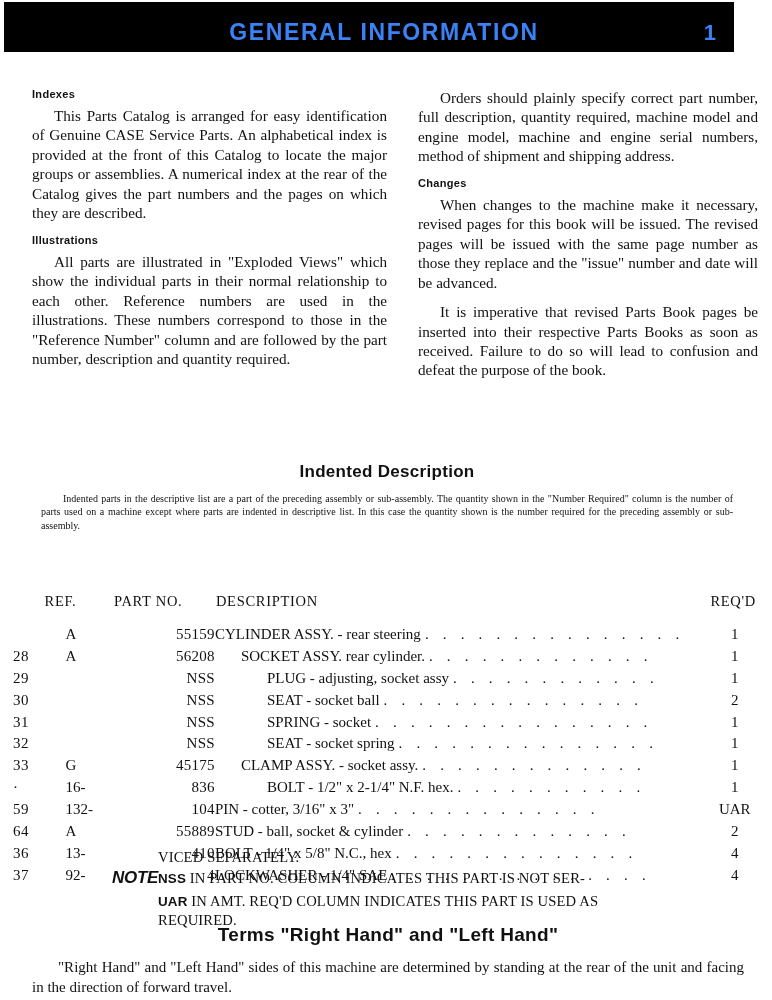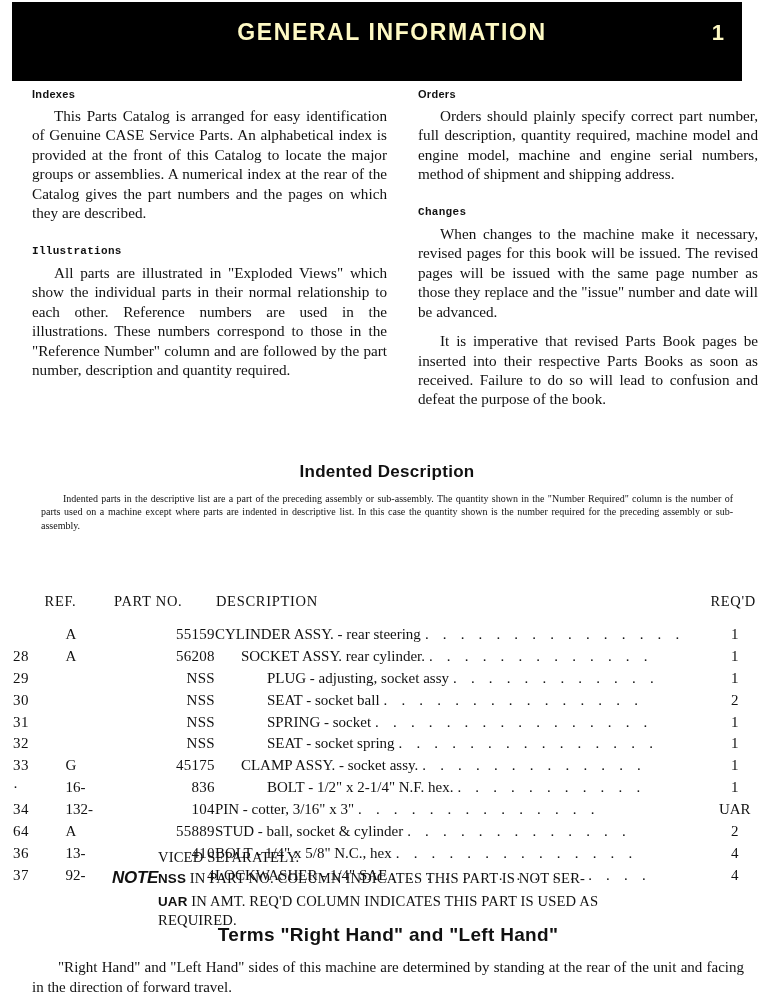--- a/index.html
+++ b/index.html
@@ -12,26 +12,26 @@
     height: 1000px;
     position: relative;
     font-family: "Liberation Serif", serif;
     color: #111111;
     overflow: hidden;
   }
 
   
   .banner {
     position: absolute;
-    left: 12px;
+    left: 4px;
     top: 2px;
     width: 730px;
-    height: 79px;
+    height: 50px;
     background: #000000;
-    color: #fef9c3;
+    color: #3b82f6;
   }
   .banner-title {
     position: absolute;
     left: 0;
     right: 0;
     top: 17px;
     text-align: center;
     font-family: "Liberation Sans", sans-serif;
     font-weight: bold;
     font-size: 23px;
@@ -61,21 +61,21 @@
   .col-left  { left: 32px;  width: 355px; }
   .col-right { left: 418px; width: 340px; }
 
   h2.sec {
     font-family: "Liberation Sans", sans-serif;
     font-weight: bold;
     font-size: 11px;
     margin: 0 0 6px 0;
     letter-spacing: 0.3px;
   }
-  h2.sec.gap { margin-top: 22px; font-family: Liberation Mono, monospace; }
+  h2.sec.gap { margin-top: 11px; }
 
   p.body {
     margin: 0 0 10px 0;
     font-size: 15.2px;
     line-height: 1.28;
     text-align: justify;
     text-indent: 22px;
     font-family: "Liberation Serif", serif;
   }
 
@@ -204,21 +204,20 @@
 
   <div class="col col-left">
     <h2 class="sec">Indexes</h2>
     <p class="body">This Parts Catalog is arranged for easy identification of Genuine CASE Service Parts. An alphabetical index is provided at the front of this Catalog to locate the major groups or assemblies. A numerical index at the rear of the Catalog gives the part numbers and the pages on which they are described.</p>
 
     <h2 class="sec gap">Illustrations</h2>
     <p class="body">All parts are illustrated in "Exploded Views" which show the individual parts in their normal relationship to each other. Reference numbers are used in the illustrations. These numbers correspond to those in the "Reference Number" column and are followed by the part number, description and quantity required.</p>
   </div>
 
   <div class="col col-right">
-    <h2 class="sec">Orders</h2>
     <p class="body">Orders should plainly specify correct part number, full description, quantity required, machine model and engine model, machine and engine serial numbers, method of shipment and shipping address.</p>
 
     <h2 class="sec gap">Changes</h2>
     <p class="body">When changes to the machine make it necessary, revised pages for this book will be issued. The revised pages will be issued with the same page number as those they replace and the "issue" number and date will be advanced.</p>
     <p class="body">It is imperative that revised Parts Book pages be inserted into their respective Parts Books as soon as received. Failure to do so will lead to confusion and defeat the purpose of the book.</p>
   </div>
 
 </div>
 
 <div class="indented-wrap">
@@ -287,21 +286,21 @@
           <td class="c-req">1</td>
         </tr>
         <tr>
           <td class="c-ref">·</td>
           <td class="c-let">16-</td>
           <td class="c-pn">836</td>
           <td class="c-desc"><span class="dsc ind2">BOLT - 1/2" x 2-1/4" N.F. hex.</span><span class="leader">. . . . . . . . . . .</span></td>
           <td class="c-req">1</td>
         </tr>
         <tr>
-          <td class="c-ref">34</td>
+          <td class="c-ref">59</td>
           <td class="c-let">132-</td>
           <td class="c-pn">104</td>
           <td class="c-desc"><span class="dsc">PIN - cotter, 3/16" x 3"</span><span class="leader">        . . . . . . . . . . . . . .</span></td>
           <td class="c-req">UAR</td>
         </tr>
         <tr>
           <td class="c-ref">64</td>
           <td class="c-let">A</td>
           <td class="c-pn">55889</td>
           <td class="c-desc"><span class="dsc">STUD - ball, socket &amp; cylinder</span><span class="leader">. . . . . . . . . . . . .</span></td>

